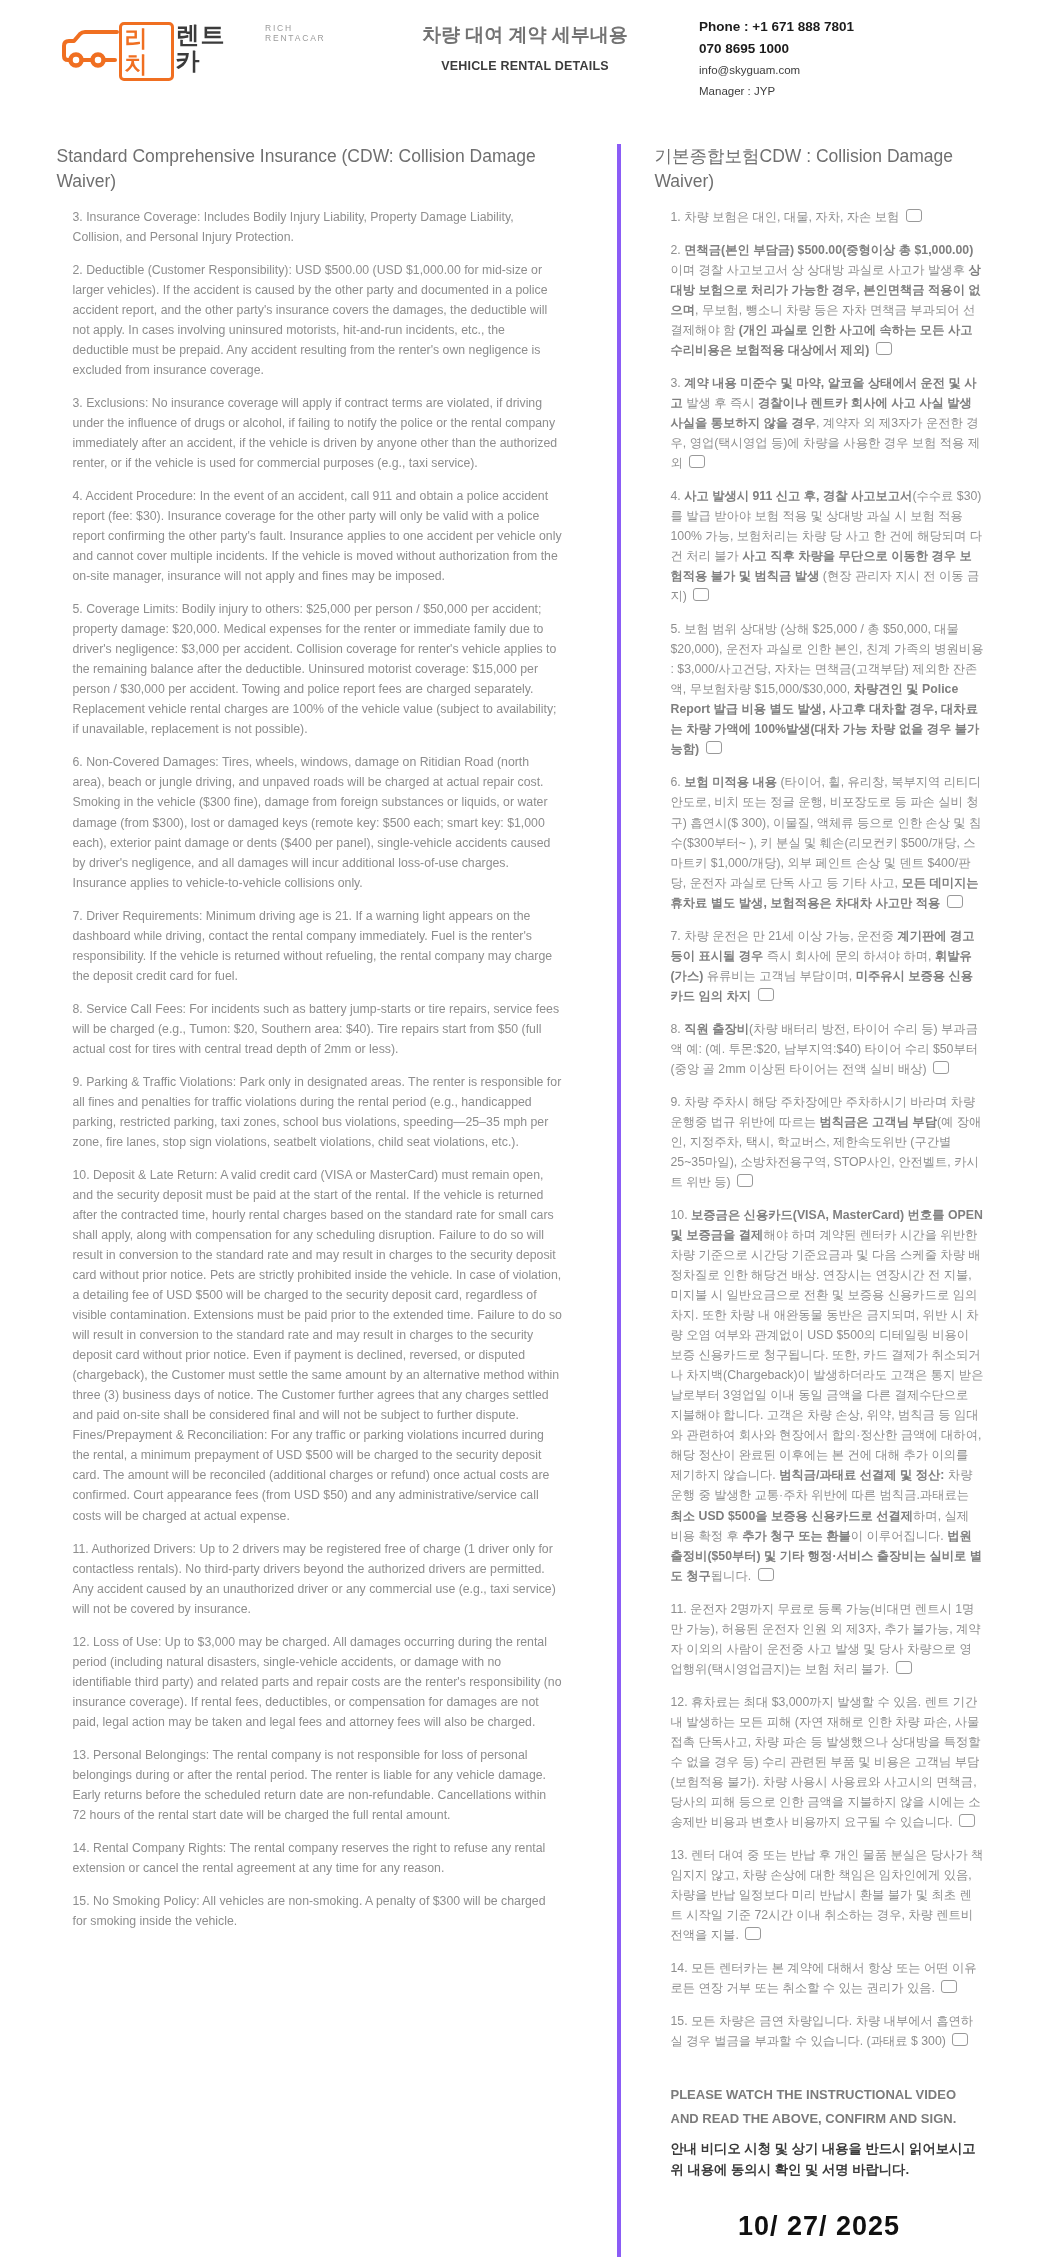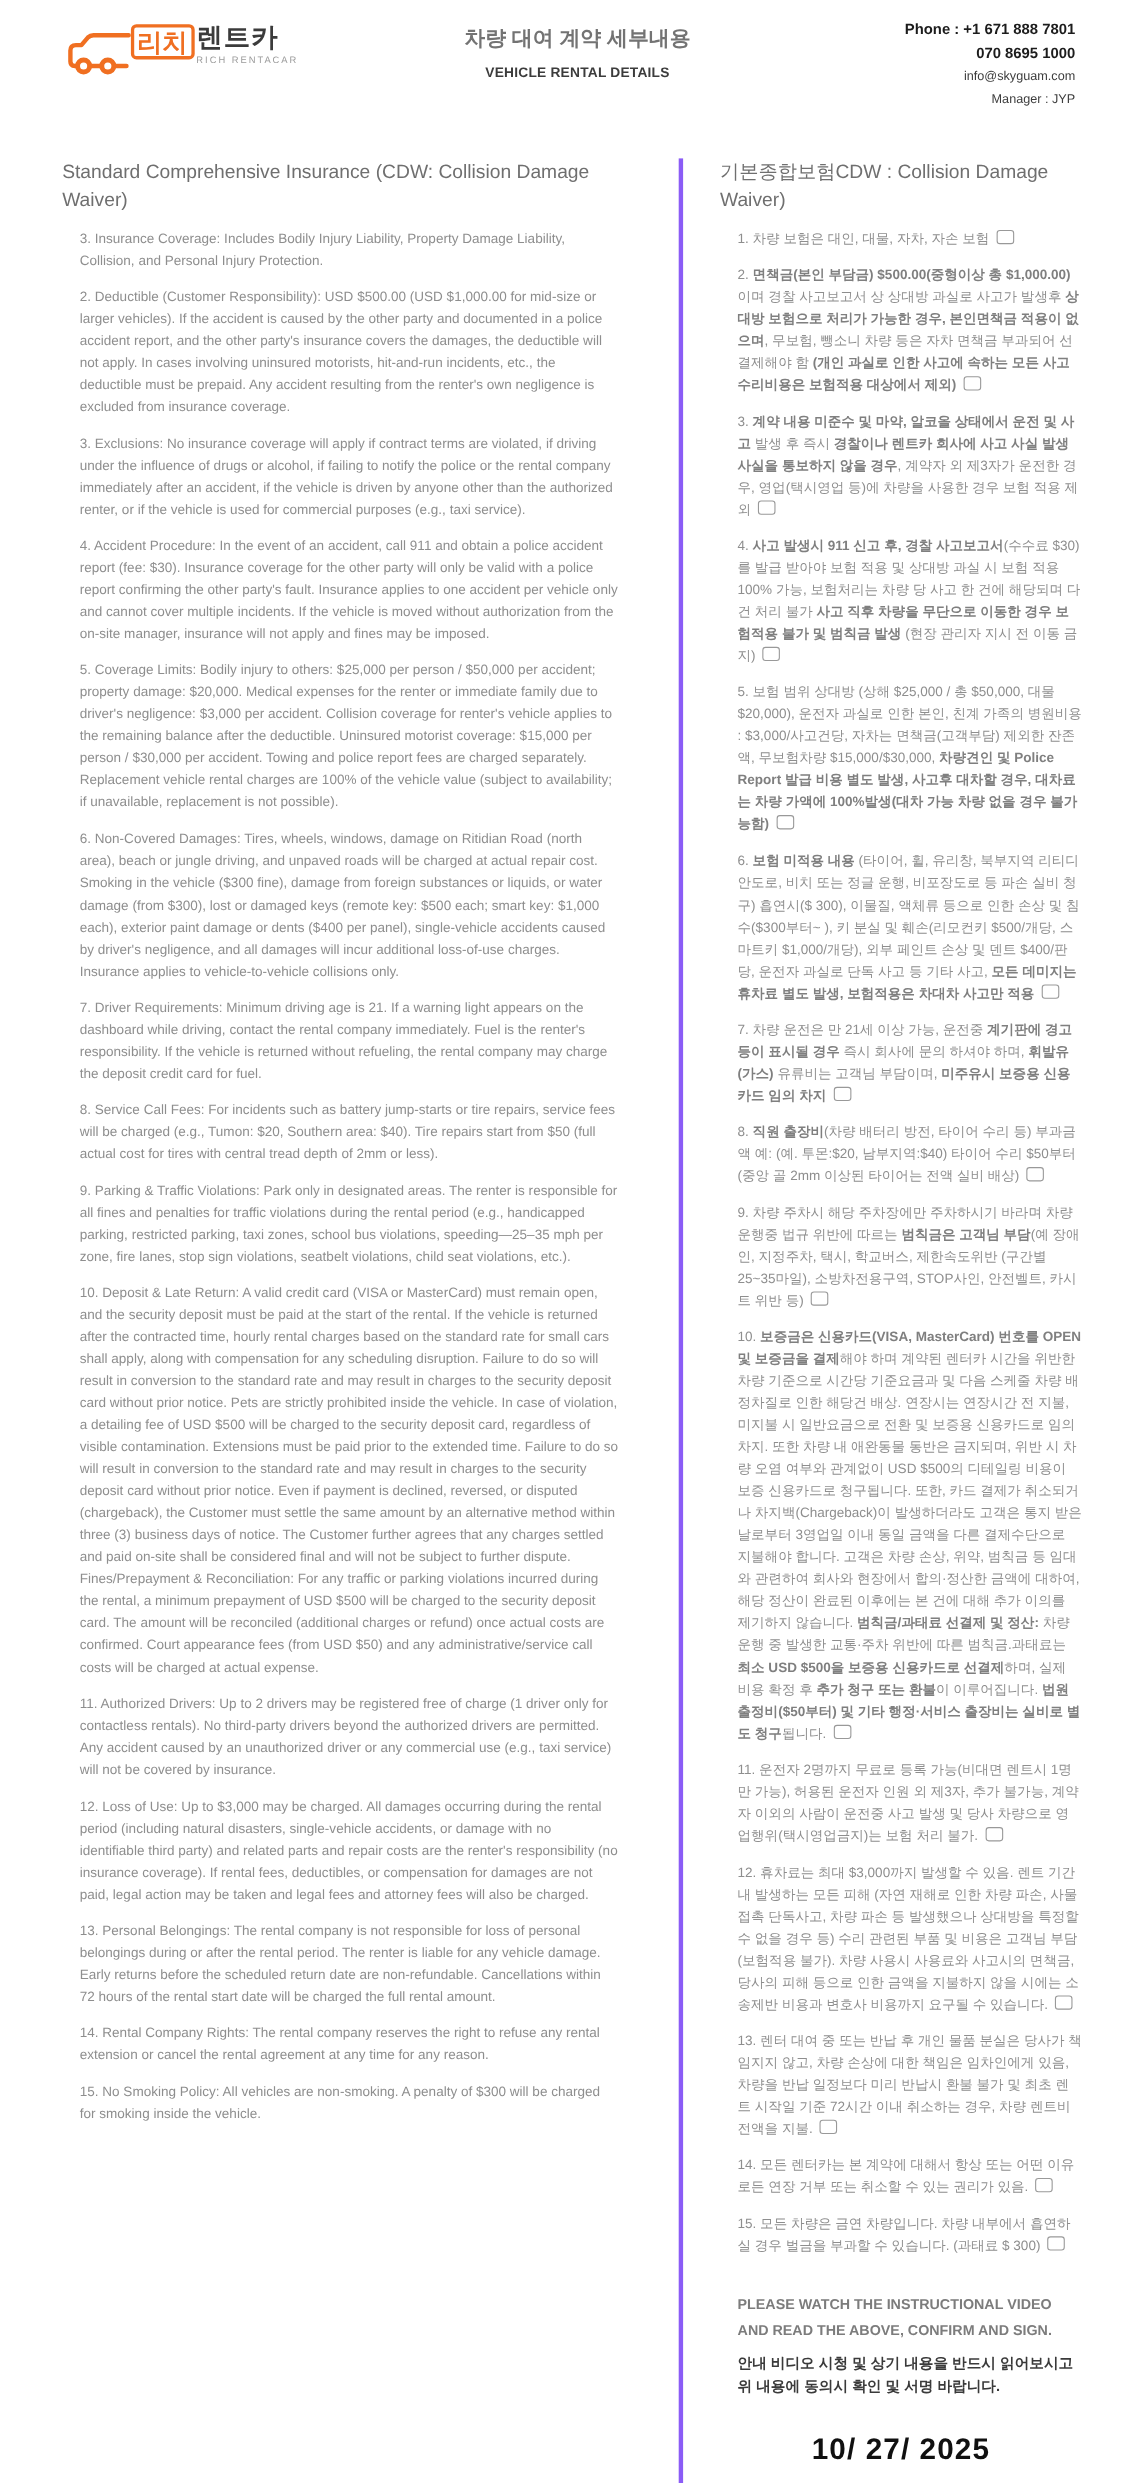--- a/index.html
+++ b/index.html
@@ -4,27 +4,27 @@
 <style>
   html,body{margin:0;padding:0;background:#fff;}
   body{font-family:"Liberation Sans","DejaVu Sans",sans-serif;-webkit-font-smoothing:antialiased;}
   .page{position:relative;width:943px;min-height:2257px;margin:0 auto;background:#fff;overflow:hidden;}
 
   
   header{display:flex;align-items:flex-start;padding:10px 14px 0 10px;}
   .logo{flex:1.05;display:flex;align-items:flex-start;}
   .logo-svg{margin-top:8px;flex:0 0 auto;}
   .brand-box{border:3px solid #f06f21;border-radius:5px;color:#f06f21;font-weight:800;font-size:23px;line-height:1.15;padding:0 3px;margin-top:12px;margin-left:-4px;}
-  .brand-right{display:flex;flex-direction:column;margin-top:12px;margin-left:2px;}
+  .brand-right{display:flex;flex-direction:row;margin-top:12px;margin-left:2px;gap:20px;}
   .brand-ko{color:#3b3b3b;font-weight:800;font-size:24px;line-height:1.1;letter-spacing:1px;}
   .brand-en{color:#9b9b9b;font-size:8.5px;letter-spacing:1.8px;margin-top:1px;}
   .title-block{flex:1.25;text-align:center;padding-top:12px;}
   .title-ko{font-size:19px;font-weight:700;color:#737373;}
   .title-en{font-size:12.5px;font-weight:700;color:#3c3c3c;margin-top:11px;letter-spacing:0.2px;}
-  .contact{flex:1;text-align:right;padding-top:6px;line-height:1.6;}
+  .contact{flex:1;padding-top:6px;line-height:1.6;}
   .contact .phone{font-size:13.5px;font-weight:700;color:#1c1c1c;}
   .contact .email,.contact .manager{font-size:11.5px;color:#3d3d3d;margin-top:2px;}
 
   
   .columns{display:flex;margin-top:44px;padding:0 8px 70px 8px;align-items:flex-start;gap:48px;}
   .col-left{width:506px;flex:0 0 auto;}
   .col-right{flex:1;border-left:4px solid #8b5cf6;margin-left:6px;padding-left:34px;min-width:0;}
   h2{font-size:17.5px;font-weight:400;color:#6f6f6f;margin:0 0 2px 0;line-height:1.42;}
   .paras{padding-left:16px;}
   .para{font-size:12.3px;line-height:1.63;color:#8e8e8e;margin:13px 0;}

